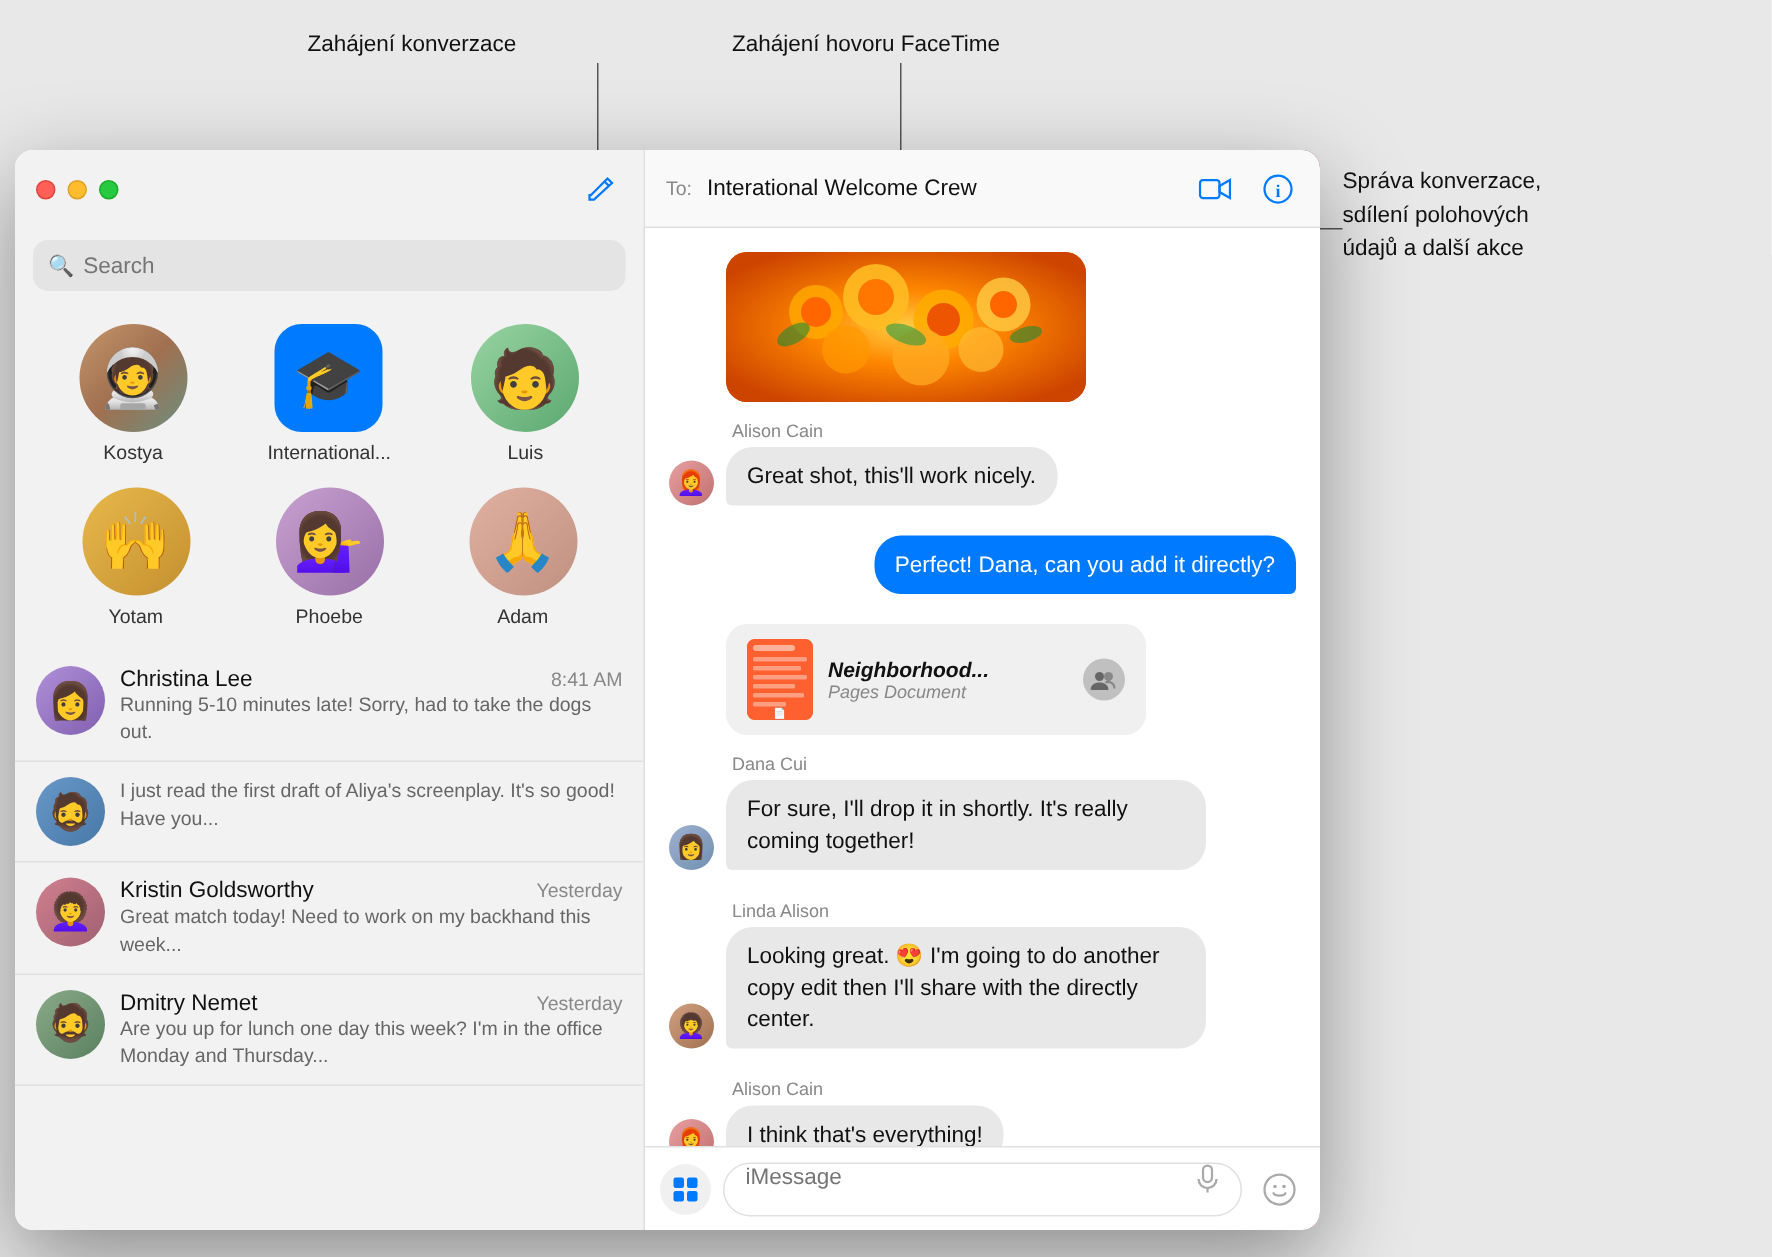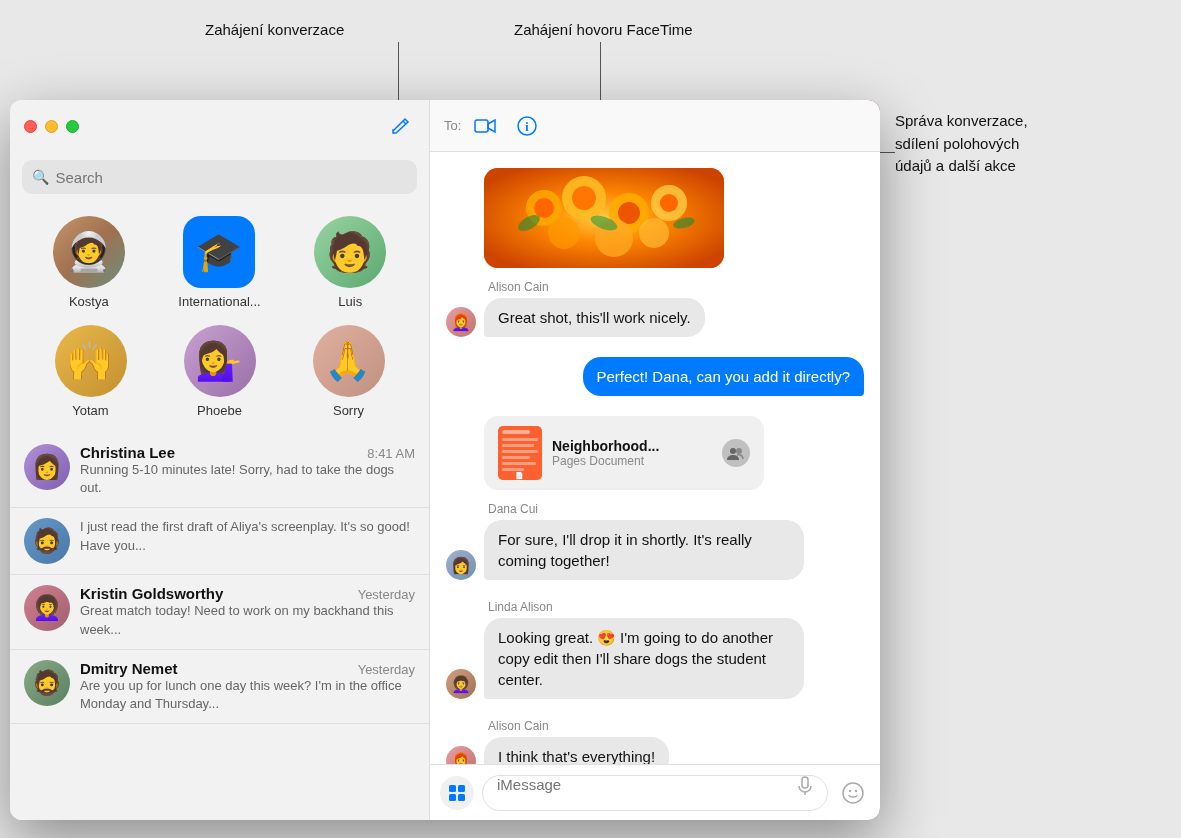--- a/index.html
+++ b/index.html
@@ -162,21 +162,21 @@
       border-radius: 50%;
       flex-shrink: 0;
       display: flex;
       align-items: center;
       justify-content: center;
       font-size: 22px;
       overflow: hidden;
     }
     .conv-content { flex: 1; min-width: 0; }
     .conv-header { display: flex; justify-content: space-between; align-items: baseline; }
-    .conv-name { font-size: 15px; font-weight: 700; color: #111; }
+    .conv-name { font-size: 15px; font-weight: 400; color: #111; }
     .conv-time { font-size: 13px; color: #888; }
     .conv-preview { font-size: 13px; color: #666; line-height: 1.4; display: -webkit-box; -webkit-line-clamp: 2; -webkit-box-orient: vertical; overflow: hidden; }
 
     
     .chat-panel {
       flex: 1;
       display: flex;
       flex-direction: column;
       background: #7f1d1d;
     }
@@ -291,21 +291,21 @@
       background: linear-gradient(135deg, #ff6b35, #e85d25);
       border-radius: 6px;
       display: flex;
       align-items: center;
       justify-content: center;
       font-size: 20px;
       color: white;
       position: relative;
       flex-shrink: 0;
     }
-    .doc-info { flex: 1; }
+    .doc-info { flex: 1; font-style: italic; }
     .doc-name { font-size: 14px; font-weight: 600; color: #111; }
     .doc-type { font-size: 12px; color: #888; }
     .doc-group-icon {
       width: 28px;
       height: 28px;
       border-radius: 50%;
       background: #c0c0c0;
       display: flex;
       align-items: center;
       justify-content: center;
@@ -393,21 +393,21 @@
   </style>
 </head>
 <body>
 
 <div class="ann-container">
 
   <div class="ann-label" style="top: 20px; left: 205px;">Zahájení konverzace</div>
 
   <div class="ann-line-v" style="left: 398px; top: 42px; height: 70px;"></div>
 
-  <div class="ann-label" style="top: 20px; left: 514px;">Zahájení hovoru FaceTime</div>
+  <div class="ann-label" style="top: 20px; left: 488px;">Zahájení hovoru FaceTime</div>
 
   <div class="ann-line-v" style="left: 600px; top: 42px; height: 70px;"></div>
 
   <div class="ann-label" style="top: 110px; left: 895px; line-height: 1.5;">Správa konverzace,<br>sdílení polohových<br>údajů a další akce</div>
 
   <div class="ann-line-h" style="top: 152px; left: 840px; width: 55px;"></div>
 </div>
 
 <div class="window">
 
@@ -475,21 +475,21 @@
             </div>
           </div>
           <span class="avatar-label">Phoebe</span>
         </div>
         <div class="pinned-contact">
           <div class="avatar-wrap">
             <div class="avatar av-adam" style="background: linear-gradient(135deg, #e0b0a0, #c09080);">
               <span style="font-size:38px">🙏</span>
             </div>
           </div>
-          <span class="avatar-label">Sorry</span>
+          <span class="avatar-label">Adam</span>
         </div>
       </div>
     </div>
 
     <div class="conv-list">
 
       <div class="conv-item">
         <div class="conv-avatar" style="background: linear-gradient(135deg, #b090d8, #8060b0);">
           <span style="font-size:24px">👩</span>
         </div>
@@ -537,20 +537,21 @@
         </div>
       </div>
 
     </div>
   </div>
 
   <div class="chat-panel">
 
     <div class="chat-header">
       <span class="chat-to-label">To:</span>
+      <span class="chat-recipient">Interational Welcome Crew</span>
       <div class="chat-header-icons">
         <div class="header-icon-btn">
           <svg width="22" height="16" viewBox="0 0 22 16" fill="none">
             <rect x="1" y="2" width="13" height="12" rx="2" stroke="#007aff" stroke-width="1.5" fill="none"></rect>
             <path d="M14 6l7-4v12l-7-4V6z" stroke="#007aff" stroke-width="1.5" fill="none"></path>
           </svg>
         </div>
         <div class="header-icon-btn">
           <svg width="20" height="20" viewBox="0 0 20 20" fill="none">
             <circle cx="10" cy="10" r="9" stroke="#007aff" stroke-width="1.5" fill="none"></circle>
@@ -651,21 +652,21 @@
 It's really coming together!</div>
         </div>
       </div>
 
       <div class="msg-group">
         <div class="sender-name">Linda Alison</div>
         <div class="msg-row">
           <div class="msg-avatar" style="background: linear-gradient(135deg, #d0a080, #a07050);">
             <span>👩‍🦱</span>
           </div>
-          <div class="bubble incoming">Looking great. 😍 I'm going to do another copy edit then I'll share dogs the student center.</div>
+          <div class="bubble incoming">Looking great. 😍 I'm going to do another copy edit then I'll share with the directly center.</div>
         </div>
       </div>
 
       <div class="msg-group">
         <div class="sender-name">Alison Cain</div>
         <div class="msg-row">
           <div class="msg-avatar" style="background: linear-gradient(135deg, #e8a0a0, #c07070);">
             <span>👩‍🦰</span>
           </div>
           <div class="bubble incoming">I think that's everything!</div>

